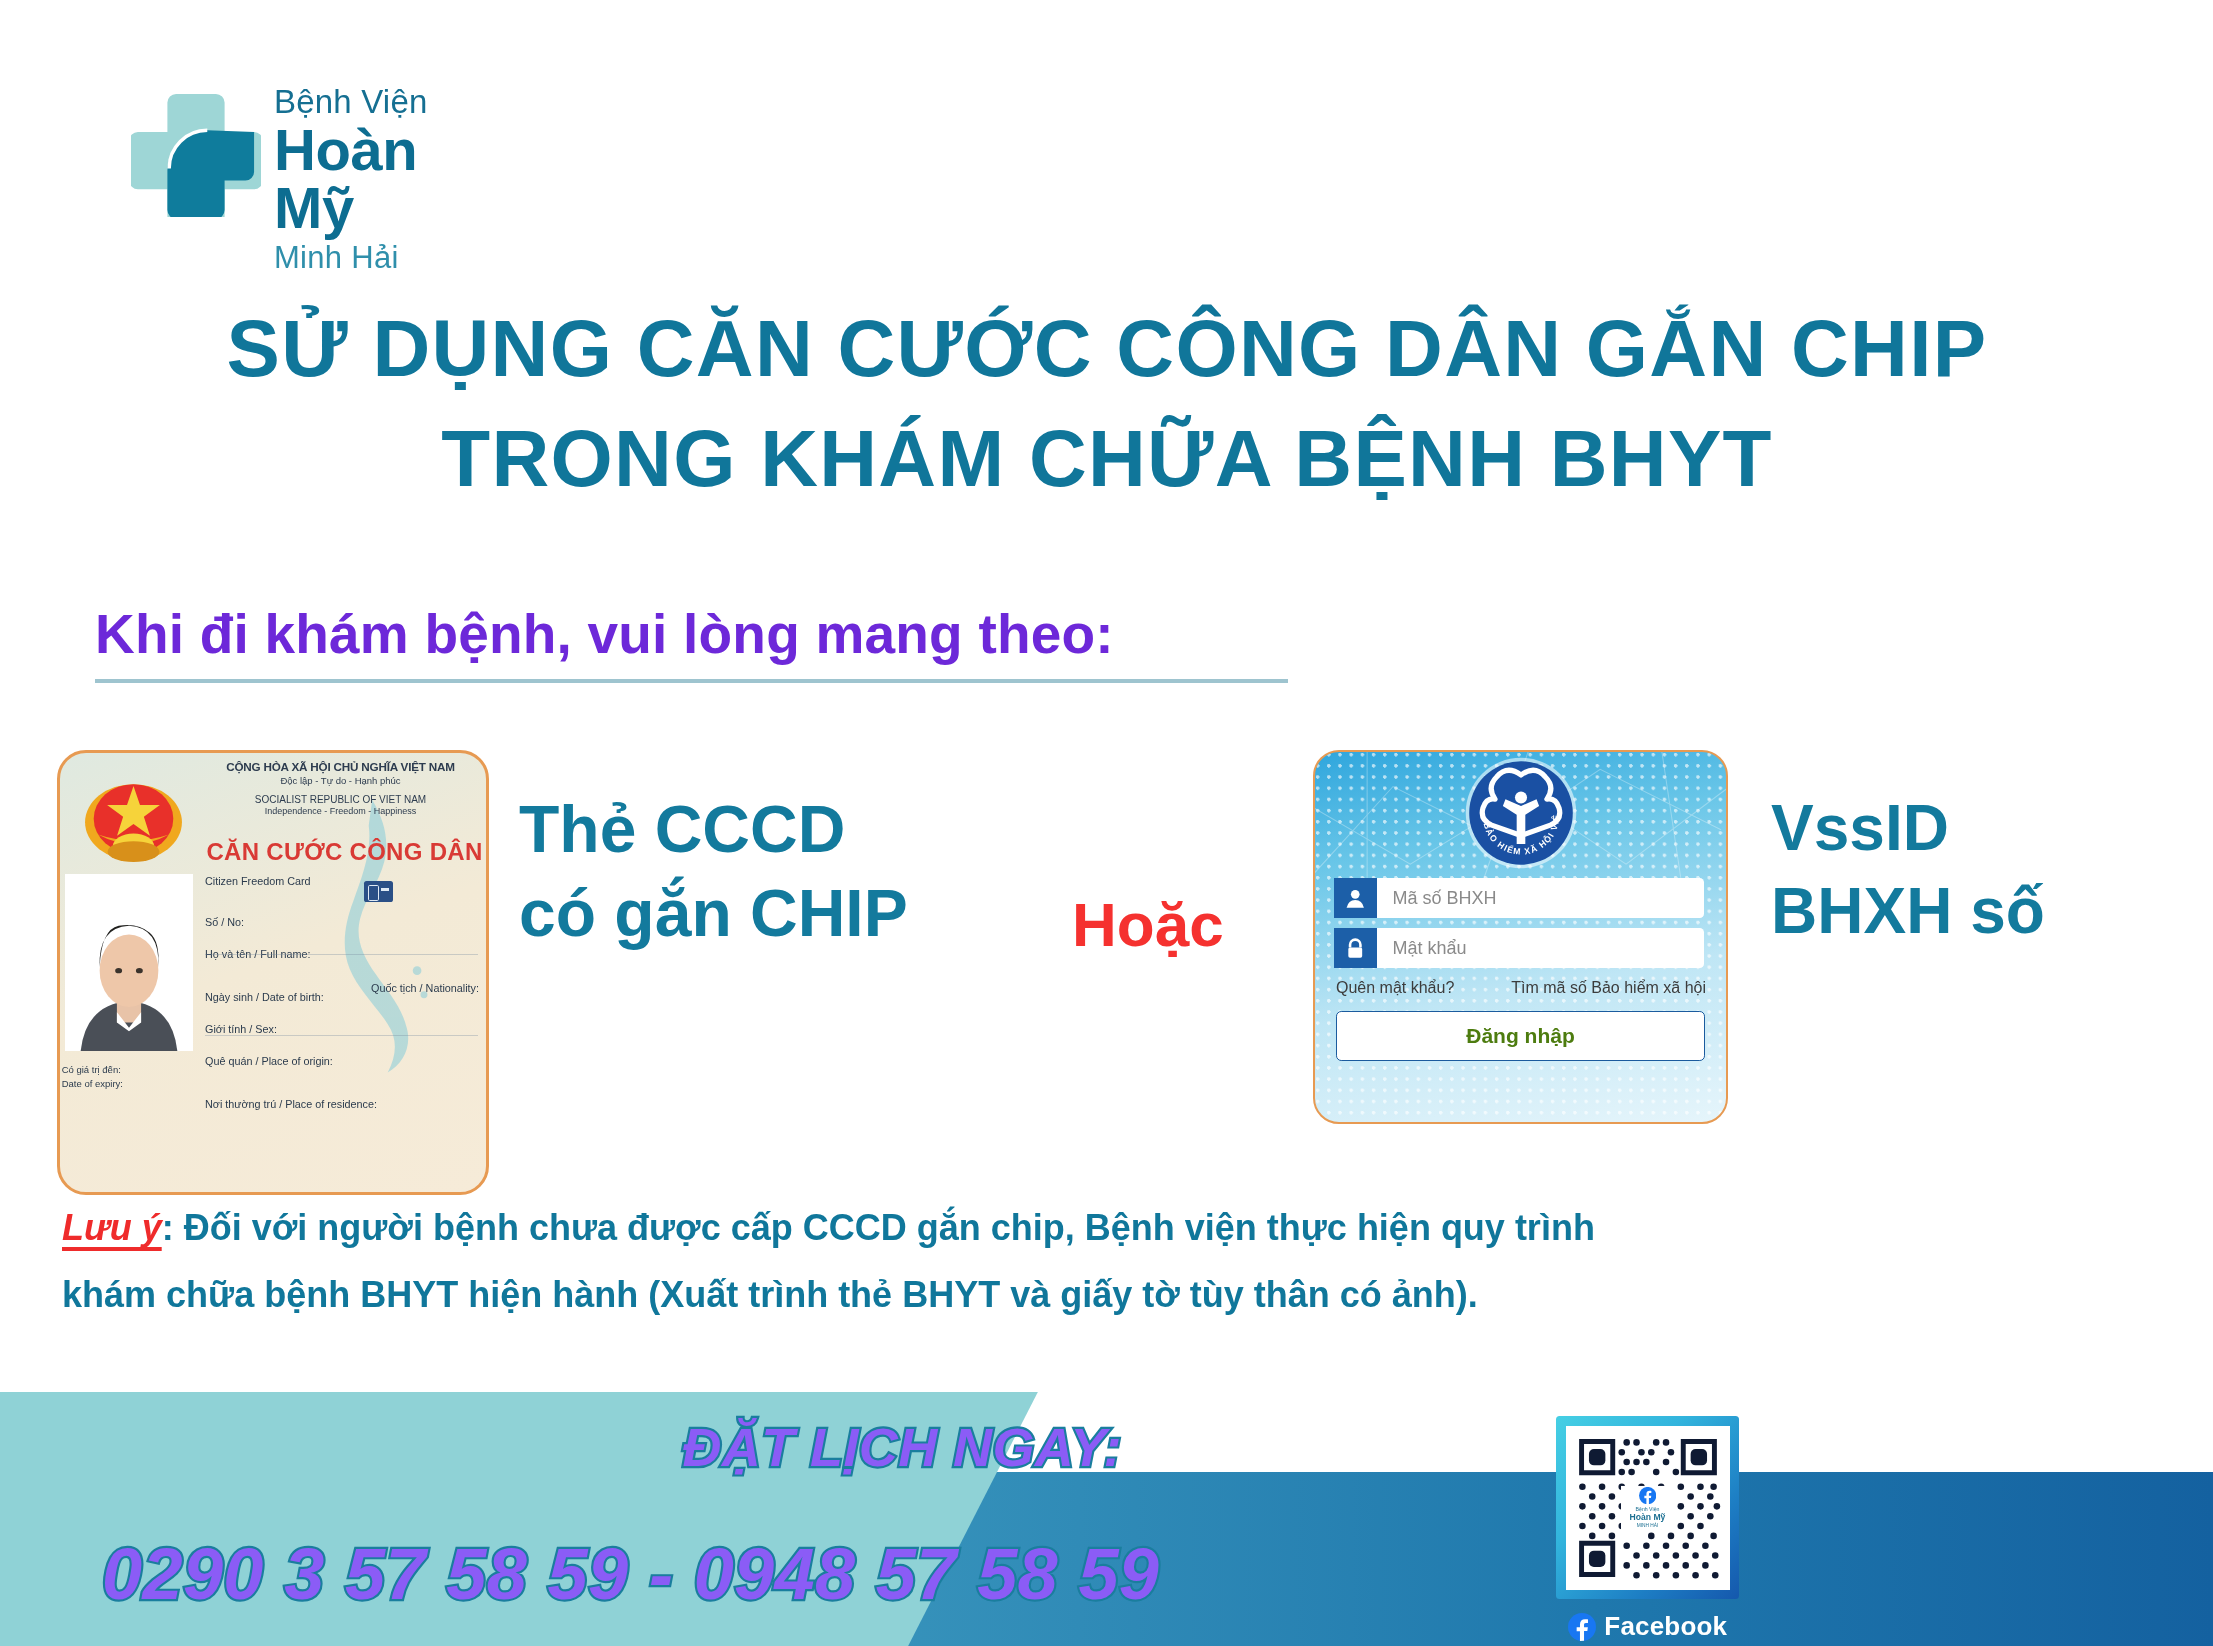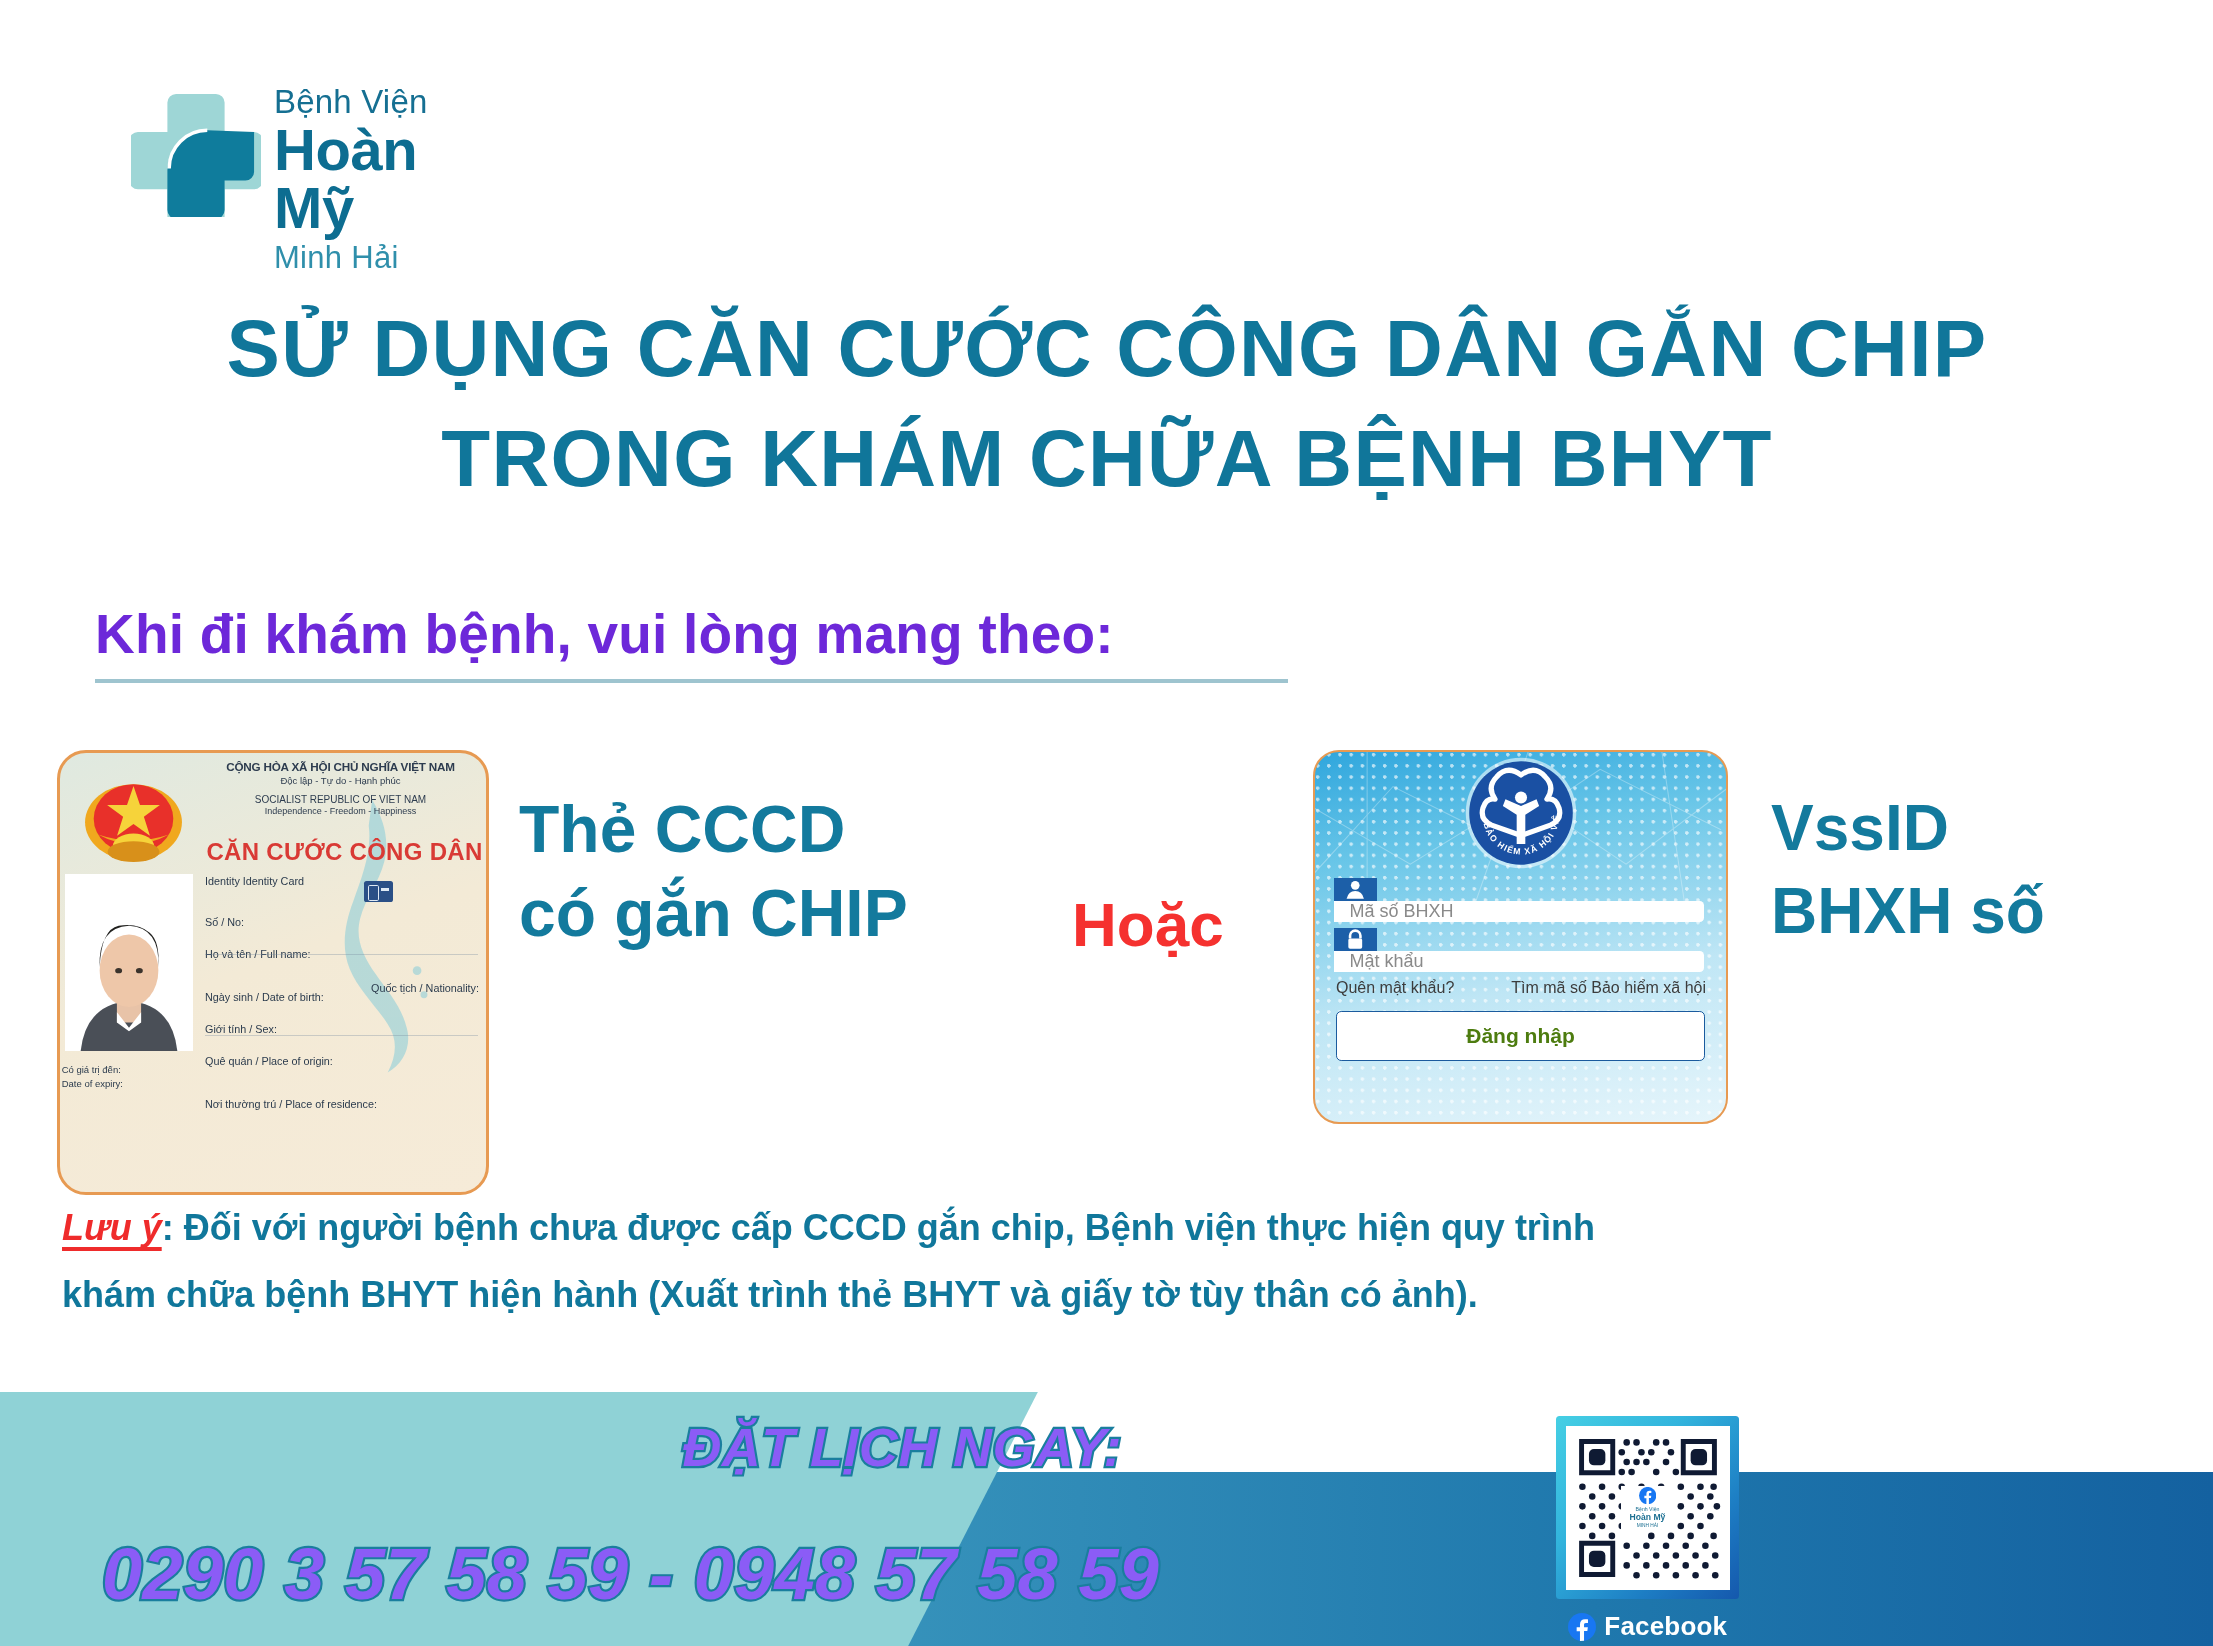--- a/index.html
+++ b/index.html
@@ -309,21 +309,20 @@
     width: 114px;
     height: 114px;
   }
   .vss-field {
     position: absolute;
     left: 19px;
     width: 370px;
     height: 40px;
     display: flex;
     align-items: stretch;
-    flex-direction: column;
   }
   #vss-field-user { top: 126px; }
   #vss-field-pass { top: 176px; }
   .vss-ico {
     width: 43px;
     background: #1c5fa8;
     display: flex;
     align-items: center;
     justify-content: center;
     flex: 0 0 auto;
@@ -567,21 +566,21 @@
         <div class="cccd-hdr2">Độc lập - Tự do - Hạnh phúc</div>
         <div class="cccd-hdr3">SOCIALIST REPUBLIC OF VIET NAM</div>
         <div class="cccd-hdr4">Independence - Freedom - Happiness</div>
       </div>
 
       <div id="cccd-title">CĂN CƯỚC CÔNG DÂN</div>
 
       <div id="cccd-chip"></div>
 
       <div id="cccd-fields">
-        <div class="cccd-field">Identity Identity Card</div>
+        <div class="cccd-field">Citizen Freedom Card</div>
         <div class="cccd-gap-m"></div>
         <div class="cccd-field">Số / No:</div>
         <div class="cccd-gap-s"></div>
         <div class="cccd-field">Họ và tên / Full name:</div>
         <div class="cccd-gap-l"></div>
         <div class="cccd-field">Ngày sinh / Date of birth:</div>
         <div class="cccd-gap-s"></div>
         <div class="cccd-field">Giới tính / Sex:</div>
         <div class="cccd-gap-s"></div>
         <div class="cccd-field">Quê quán / Place of origin:</div>

